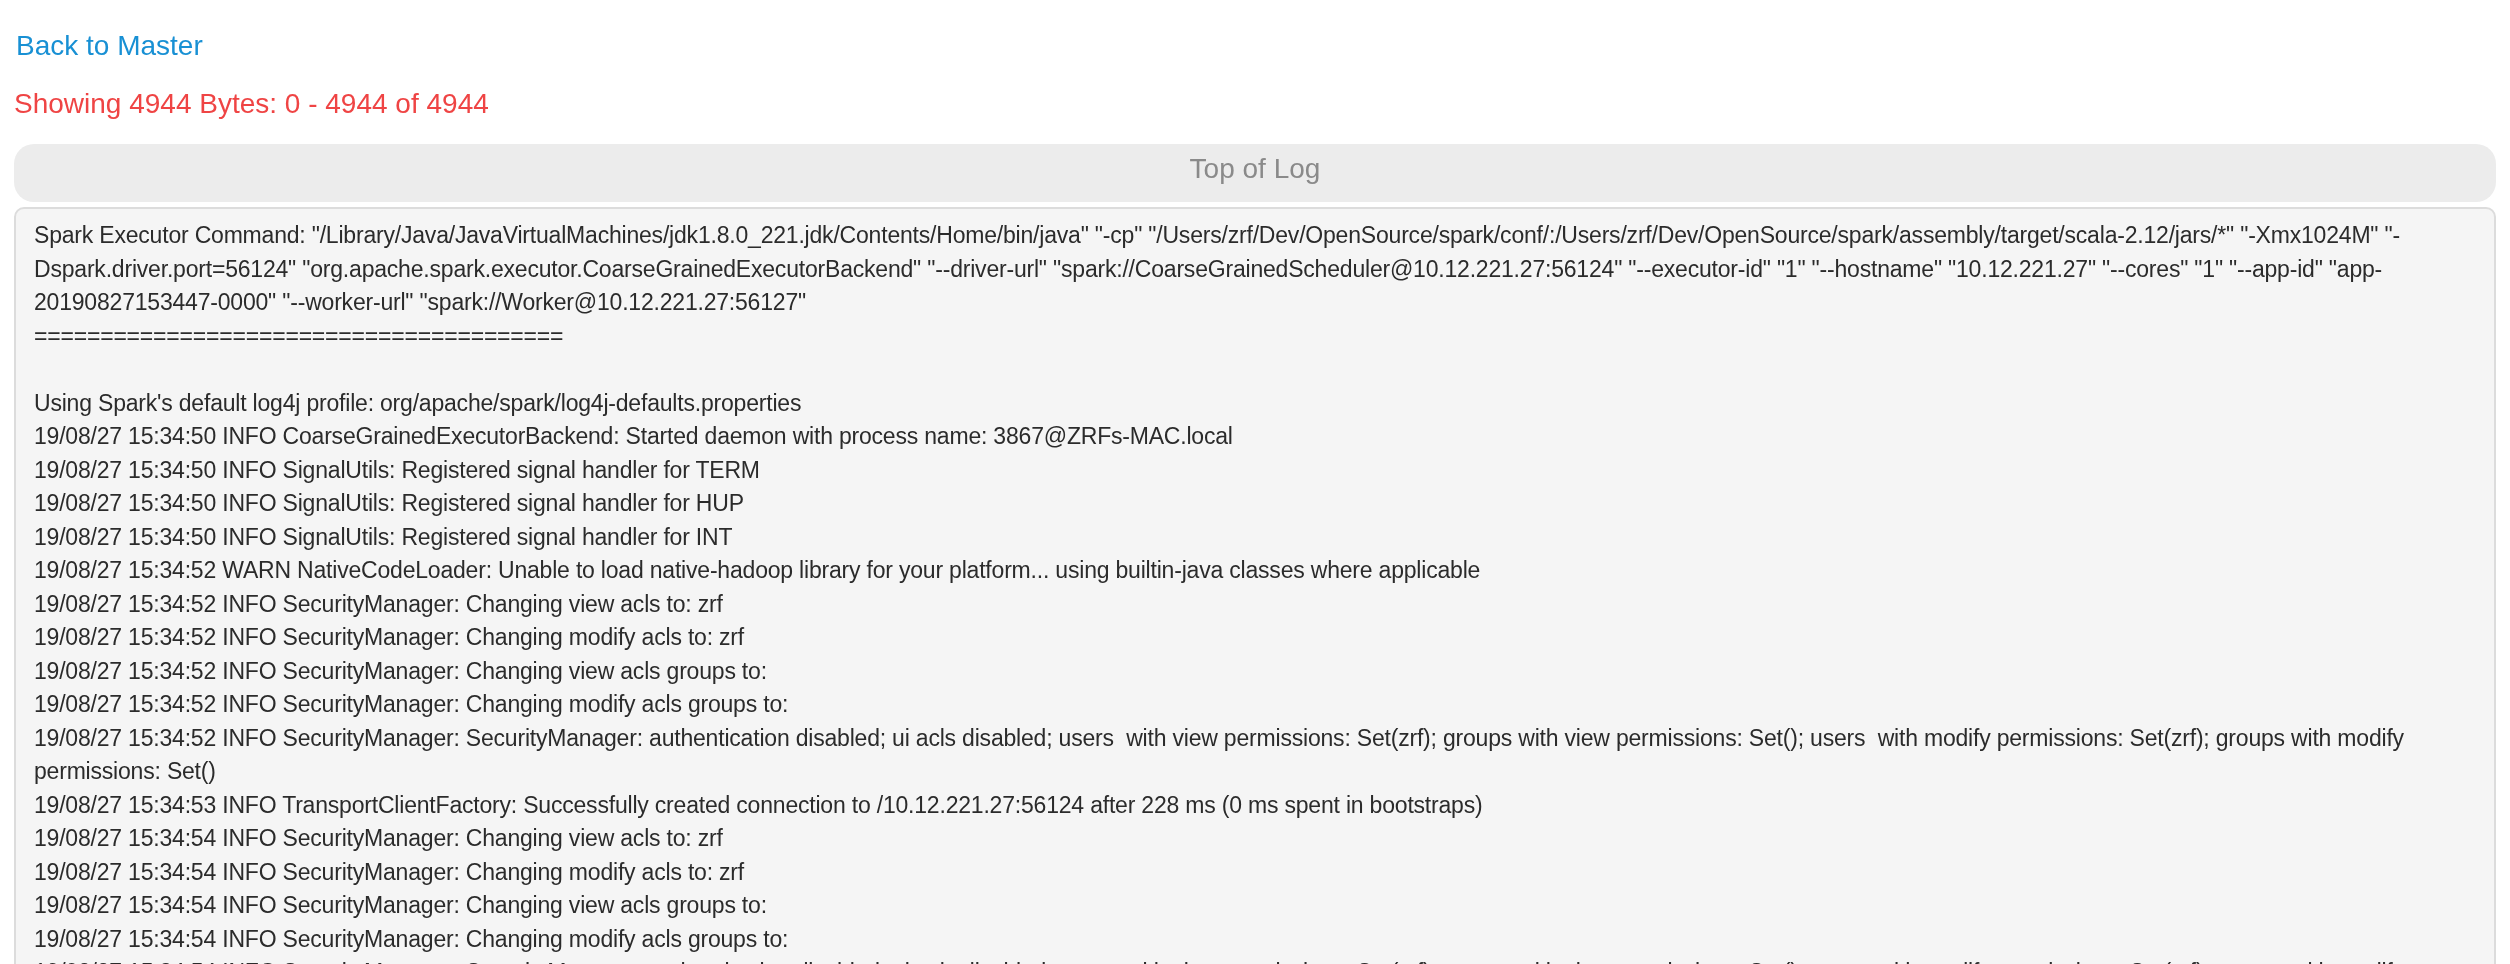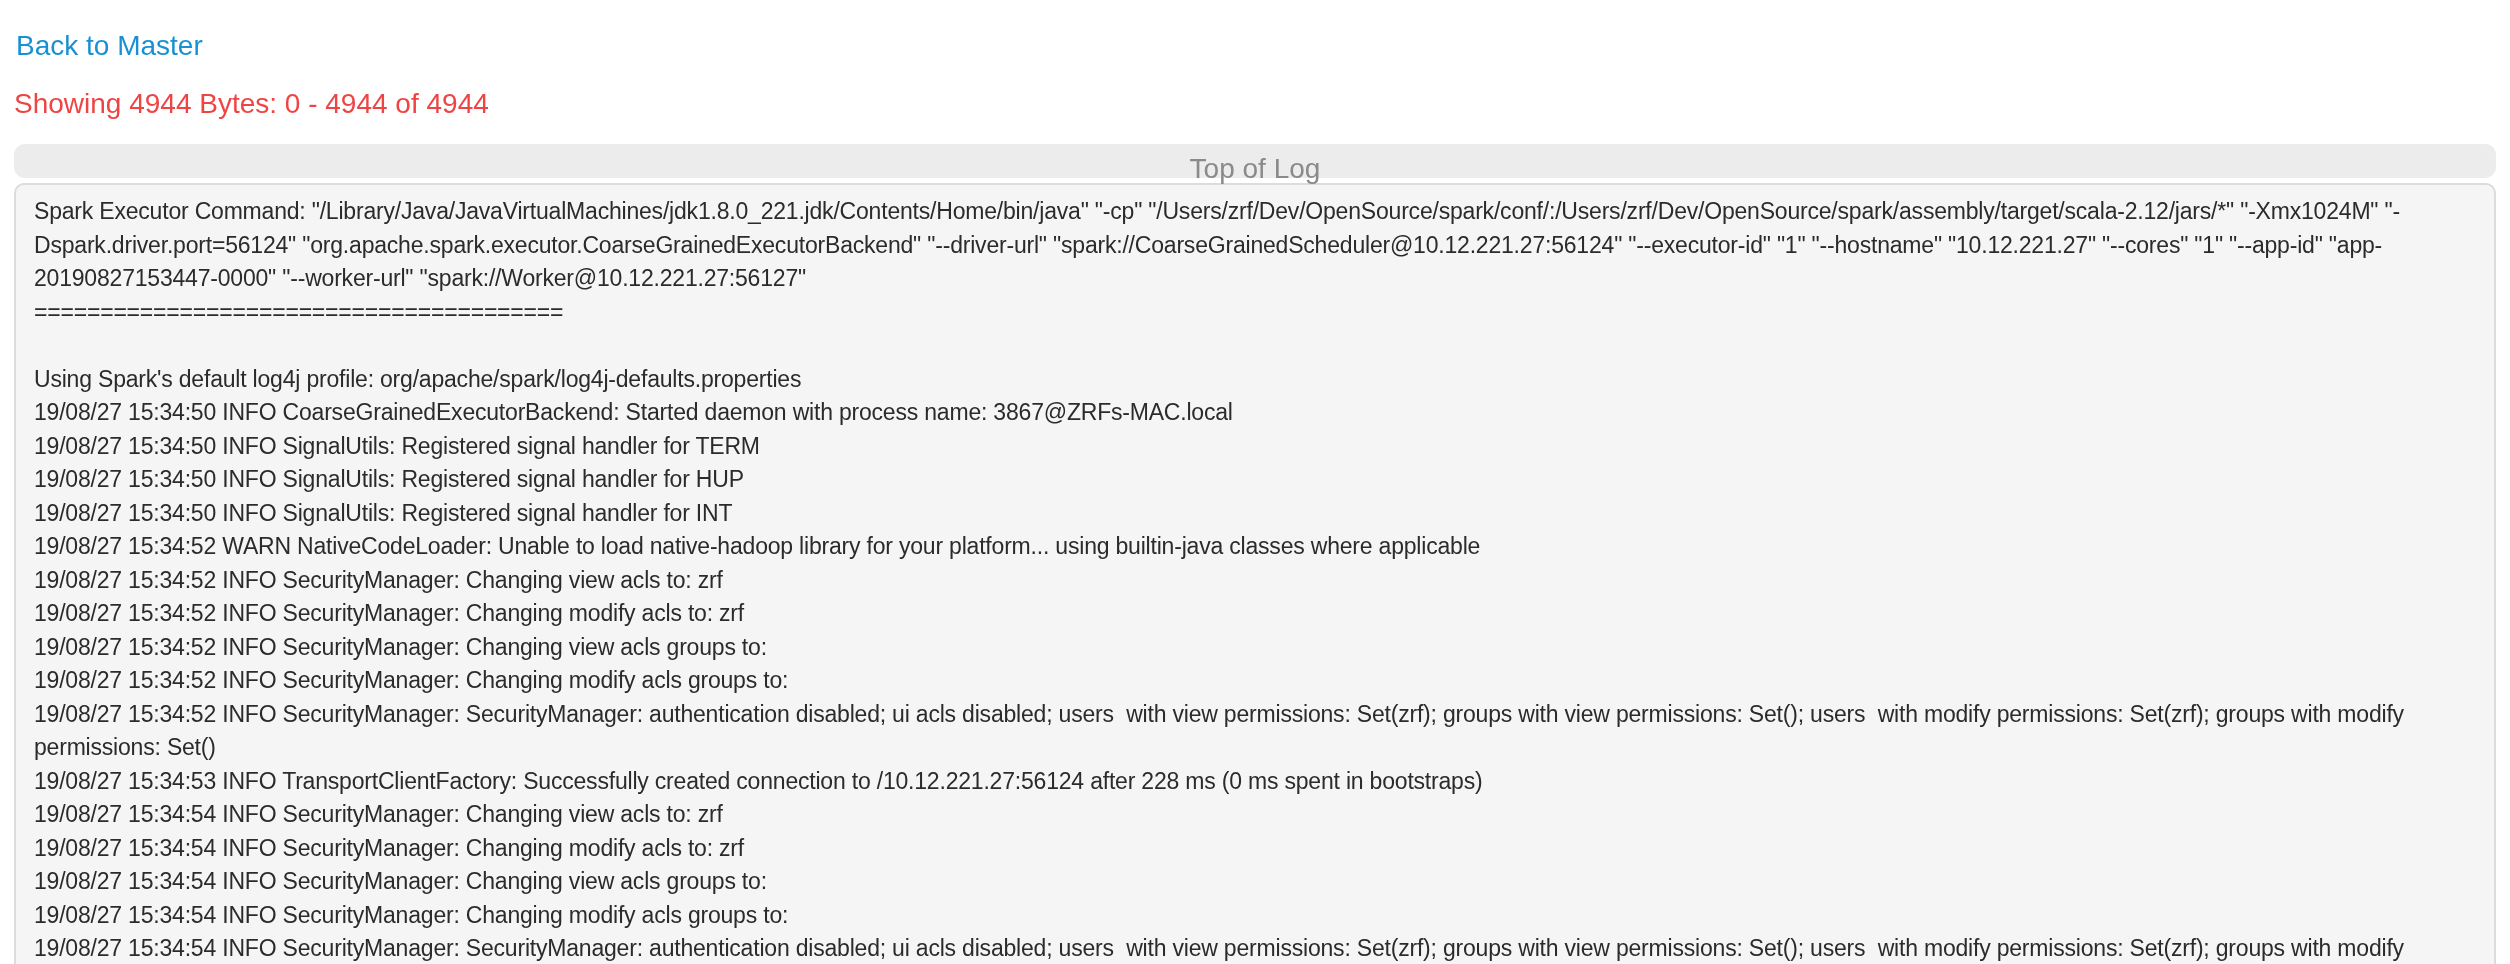--- a/index.html
+++ b/index.html
@@ -34,24 +34,24 @@
     font-weight: 400;
   }
   .log-panel {
     margin-top: 24px;
     width: 2482px;
     box-sizing: border-box;
   }
   .log-header {
     box-sizing: border-box;
     width: 100%;
-    height: 34px;
+    height: 58px;
     line-height: 50px;
     background: #ececec;
-    border-radius: 11px;
+    border-radius: 20px;
     text-align: center;
     color: #8a8a8a;
     font-size: 28px;
   }
   .log-content {
     box-sizing: border-box;
     margin-top: 5px;
     width: 100%;
     height: 810px;
     background: #f5f5f5;

